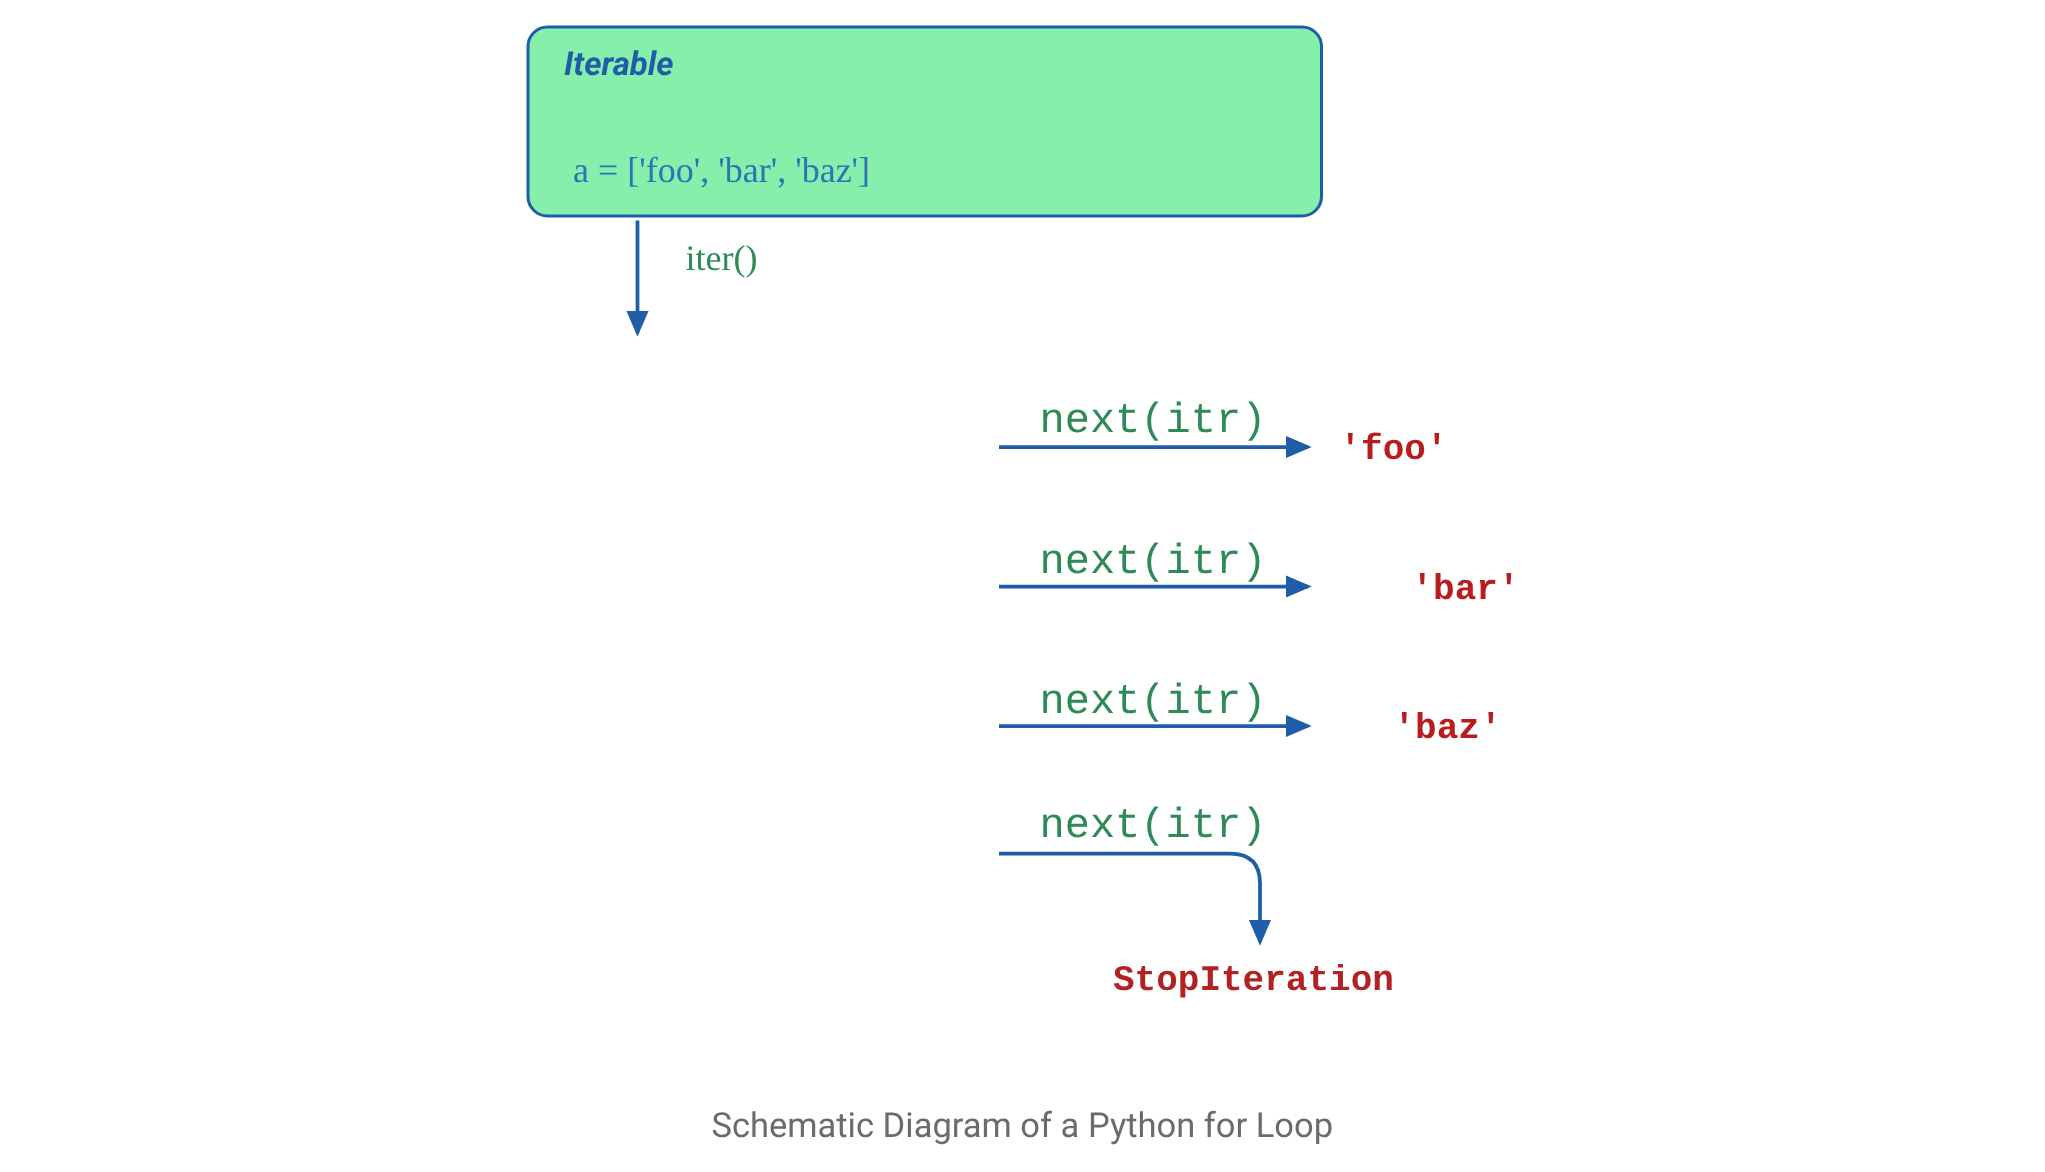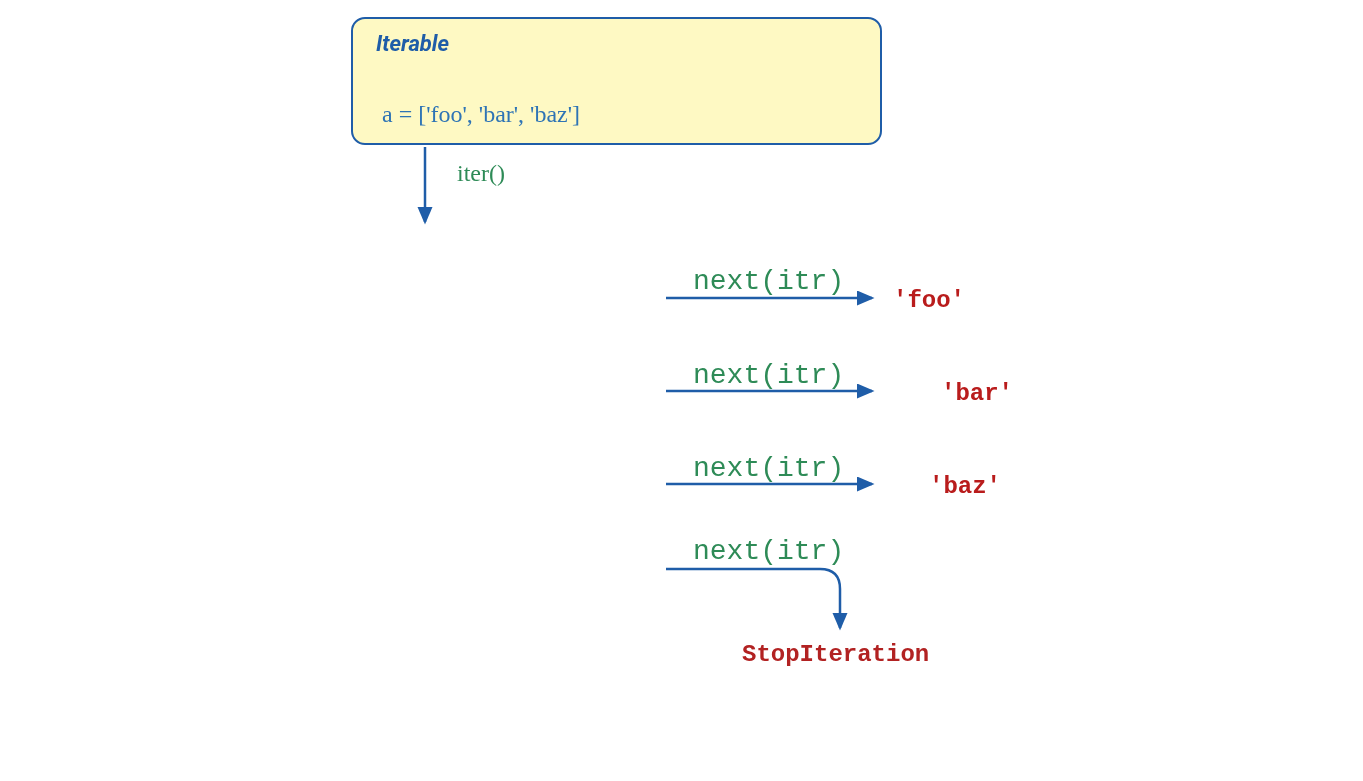--- a/index.html
+++ b/index.html
@@ -10,21 +10,21 @@
       font-family: -apple-system, BlinkMacSystemFont, "Segoe UI", Roboto, sans-serif;
       position: relative;
     }
     .diagram {
       position: relative;
       width: 100%;
       height: 100%;
     }
     .box {
       position: absolute;
-      background: #fef9c3;
+      background: #86efac;
       border: 2px solid #1f5da8;
       border-radius: 14px;
     }
     .iterable-box {
       left: 351px;
       top: 17px;
       width: 531px;
       height: 128px;
     }
     .iterator-box {
@@ -131,20 +131,21 @@
   <div class="next-label next-2">next(itr)</div>
   <div class="next-label next-3">next(itr)</div>
   <div class="next-label next-4">next(itr)</div>
 
   <div class="output out-foo">'foo'</div>
   <div class="output out-bar">'bar'</div>
   <div class="output out-baz">'baz'</div>
 
   <div class="stop-iteration">StopIteration</div>
 
+  <div class="caption">Schematic Diagram of a Python for Loop</div>
 
   <svg class="arrows" viewBox="0 0 1363 781">
     <defs>
       <marker id="arrowhead" markerWidth="8" markerHeight="8" refX="6" refY="3" orient="auto" markerUnits="strokeWidth">
         <path d="M0,0 L7,3 L0,6 Z" fill="#1f5da8"></path>
       </marker>
     </defs>
 
     <line x1="425" y1="147" x2="425" y2="222" stroke="#1f5da8" stroke-width="2.5" marker-end="url(#arrowhead)"></line>
 

